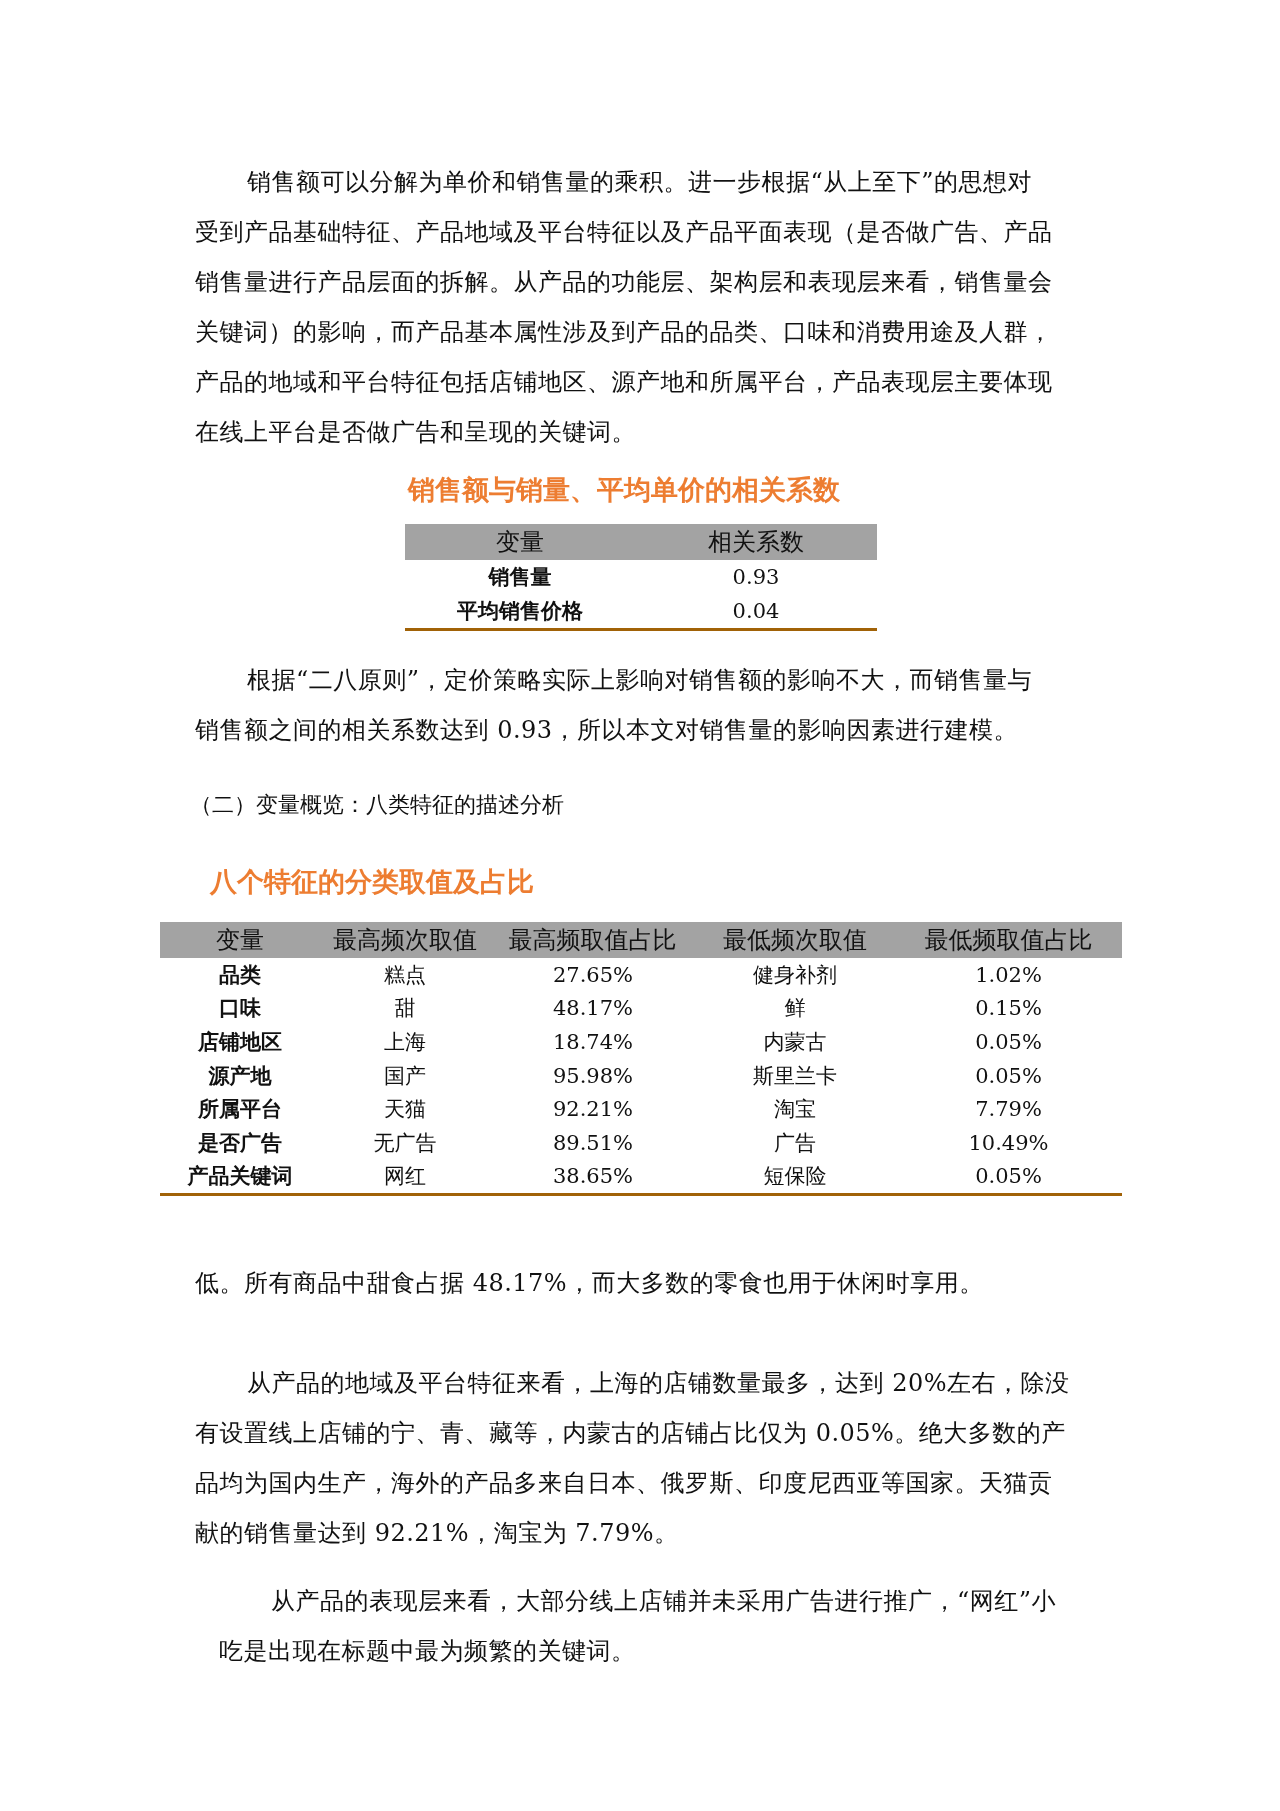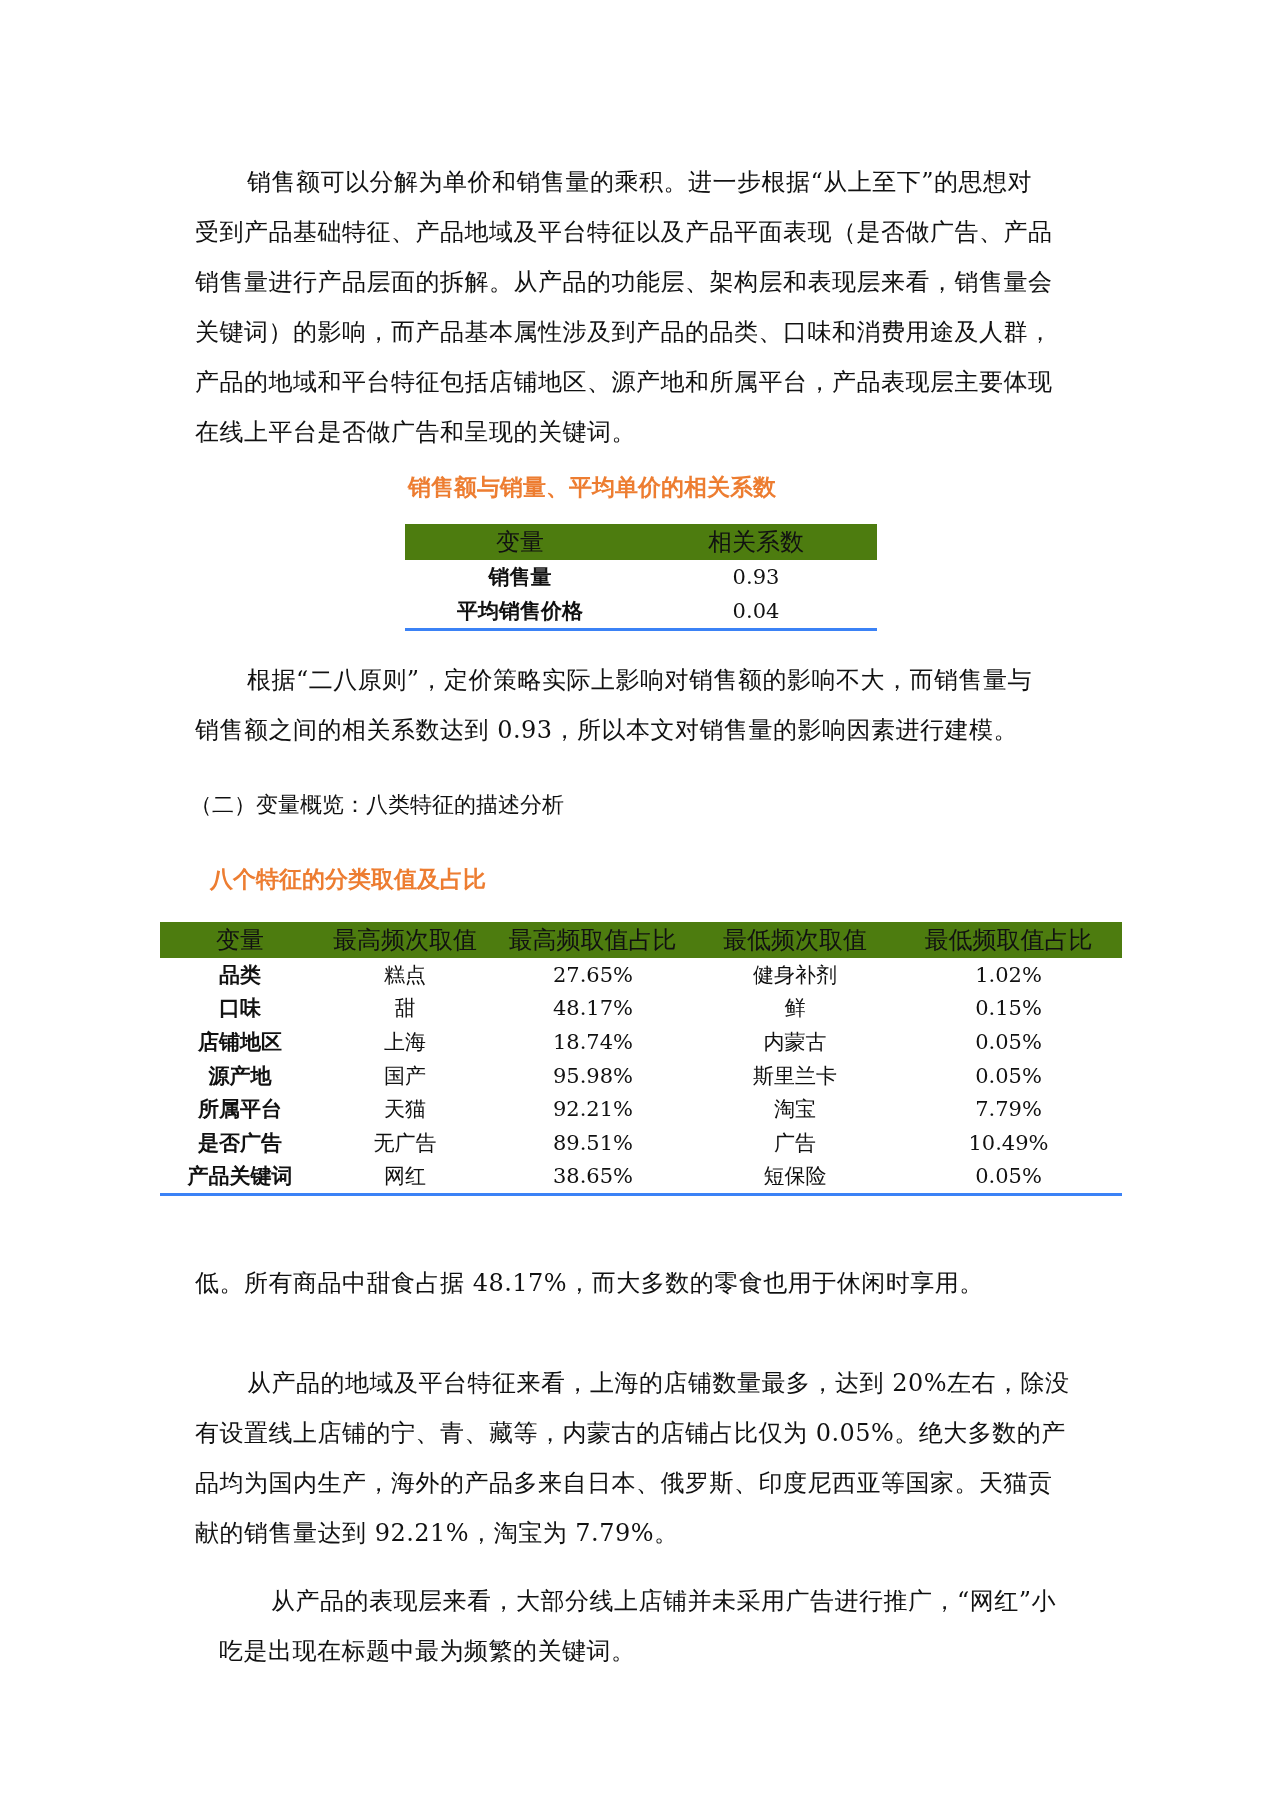--- a/index.html
+++ b/index.html
@@ -30,61 +30,61 @@
       text-align: justify;
       letter-spacing: 0.5px;
     }
     .para .line { display: block; white-space: nowrap; }
     .indent { padding-left: 52px; }
 
     .tbl-title {
       position: absolute;
       font-family: "DejaVu Sans", "Liberation Sans", sans-serif;
       font-weight: bold;
-      font-size: 23px;
+      font-size: 27px;
       color: #ED7D31;
       white-space: nowrap;
     }
     .section-heading {
       position: absolute;
       left: 190px;
       top: 790px;
       font-family: "DejaVu Sans", "Liberation Sans", sans-serif;
       font-size: 22px;
       color: #111111;
       white-space: nowrap;
     }
 
     table.data {
       position: absolute;
       border-collapse: collapse;
       font-size: 21px;
     }
     table.data th {
-      background: #4d7c0f;
+      background: #a3a3a3;
       font-family: "DejaVu Sans", "Liberation Sans", sans-serif;
       font-weight: normal;
       font-size: 24px;
       color: #111111;
       padding: 0;
       text-align: center;
       white-space: nowrap;
     }
     table.data td {
       padding: 0;
       text-align: center;
       white-space: nowrap;
       font-family: "DejaVu Serif", "Liberation Serif", serif;
     }
     table.data td.rowhead {
       font-family: "DejaVu Sans", "Liberation Sans", sans-serif;
       font-weight: bold;
     }
     table.data tr.last td {
-      border-bottom: 3px solid #3b82f6;
+      border-bottom: 3px solid #a16207;
     }
 
     #corr-table { left: 405px; top: 524px; width: 472px; }
     #corr-table th { height: 36px; }
     #corr-table td { height: 34px; }
     #corr-table col.c1 { width: 230px; }
     #corr-table col.c2 { width: 242px; }
 
     #feat-table { left: 160px; top: 922px; width: 962px; }
     #feat-table th { height: 36px; }

